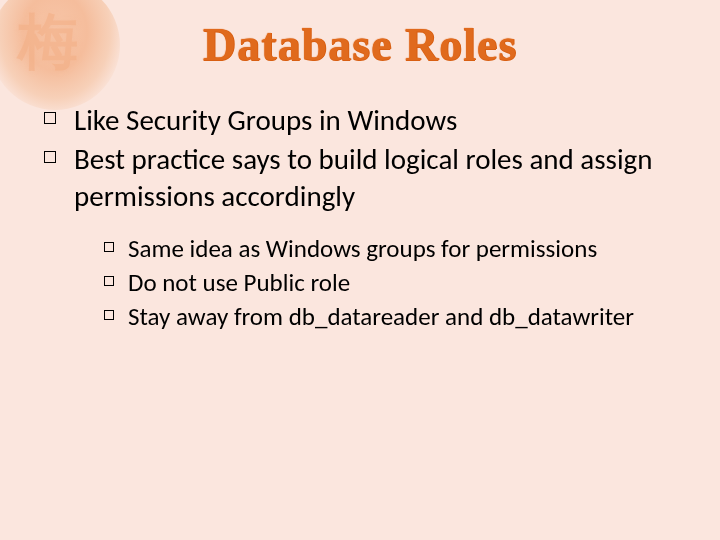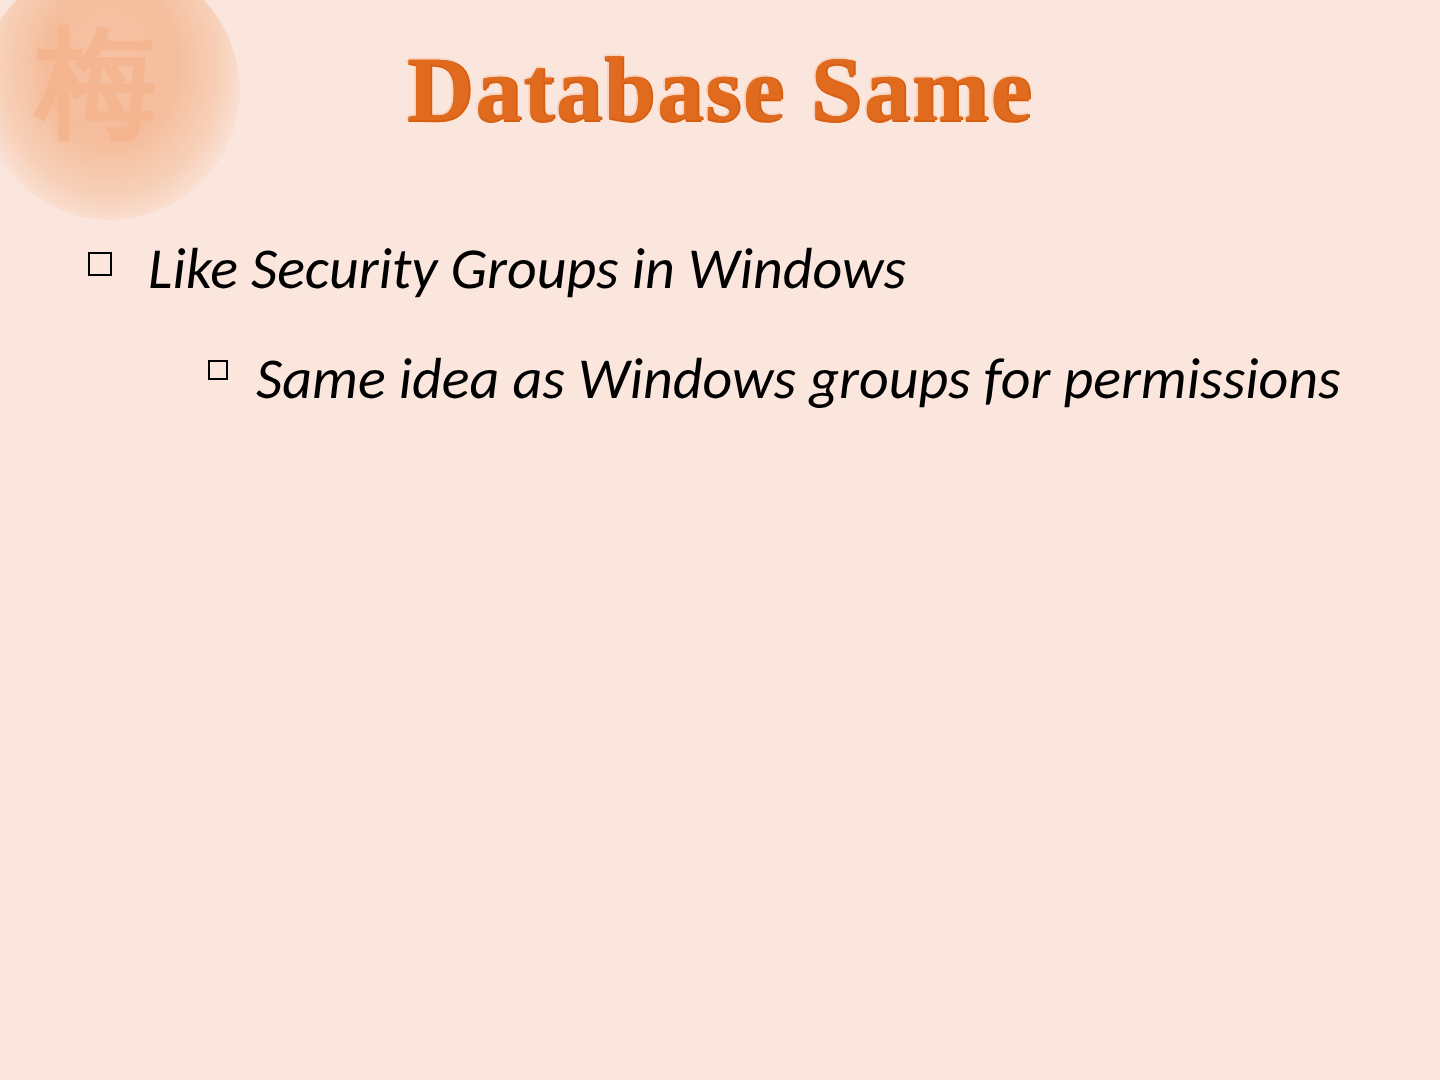--- a/index.html
+++ b/index.html
@@ -64,24 +64,23 @@
     letter-spacing: 1px;
     color: #e06a1d;
     text-shadow:
       1px 0 0 #d85f12,
       0 1px 0 #d85f12,
       -1px 0 0 #f8d3bf,
       0 -1px 0 #f8d3bf;
   }
   .body {
     position: absolute;
-    top: 116px;
+    top: 102px;
     left: 38px;
     right: 30px;
-    font-style: italic;
   }
   ul.lvl1 {
     list-style: none;
     margin: 0;
     padding: 0;
   }
   ul.lvl1 > li {
     position: relative;
     padding-left: 36px;
     font-size: 29px;
@@ -100,21 +99,21 @@
     background: transparent;
   }
   ul.lvl2 {
     list-style: none;
     margin: 18px 0 0 0;
     padding: 0 0 0 62px;
   }
   ul.lvl2 > li {
     position: relative;
     padding-left: 28px;
-    font-size: 29px;
+    font-size: 25px;
     line-height: 1.28;
     margin: 0 0 2px 0;
   }
   ul.lvl2 > li::before {
     content: "";
     position: absolute;
     left: 4px;
     top: 9px;
     width: 10px;
     height: 10px;
@@ -126,24 +125,27 @@
 </head>
 <body>
 
 <div class="slide">
 
   <div class="ornament">
     <div class="blob"></div>
     <div class="glyph">梅</div>
   </div>
 
-  <div class="title">Database Same</div>
+  <div class="title">Database Roles</div>
 
   <div class="body">
     <ul class="lvl1">
       <li><span>Like Security Groups in Windows</span></li>
+      <li><span>Best practice says to build logical roles and assign permissions accordingly</span></li>
     </ul>
     <ul class="lvl2">
       <li><span>Same idea as Windows groups for permissions</span></li>
+      <li><span>Do not use Public role</span></li>
+      <li><span>Stay away from db_datareader and db_datawriter</span></li>
     </ul>
   </div>
 
 </div>
 
 </body></html>

